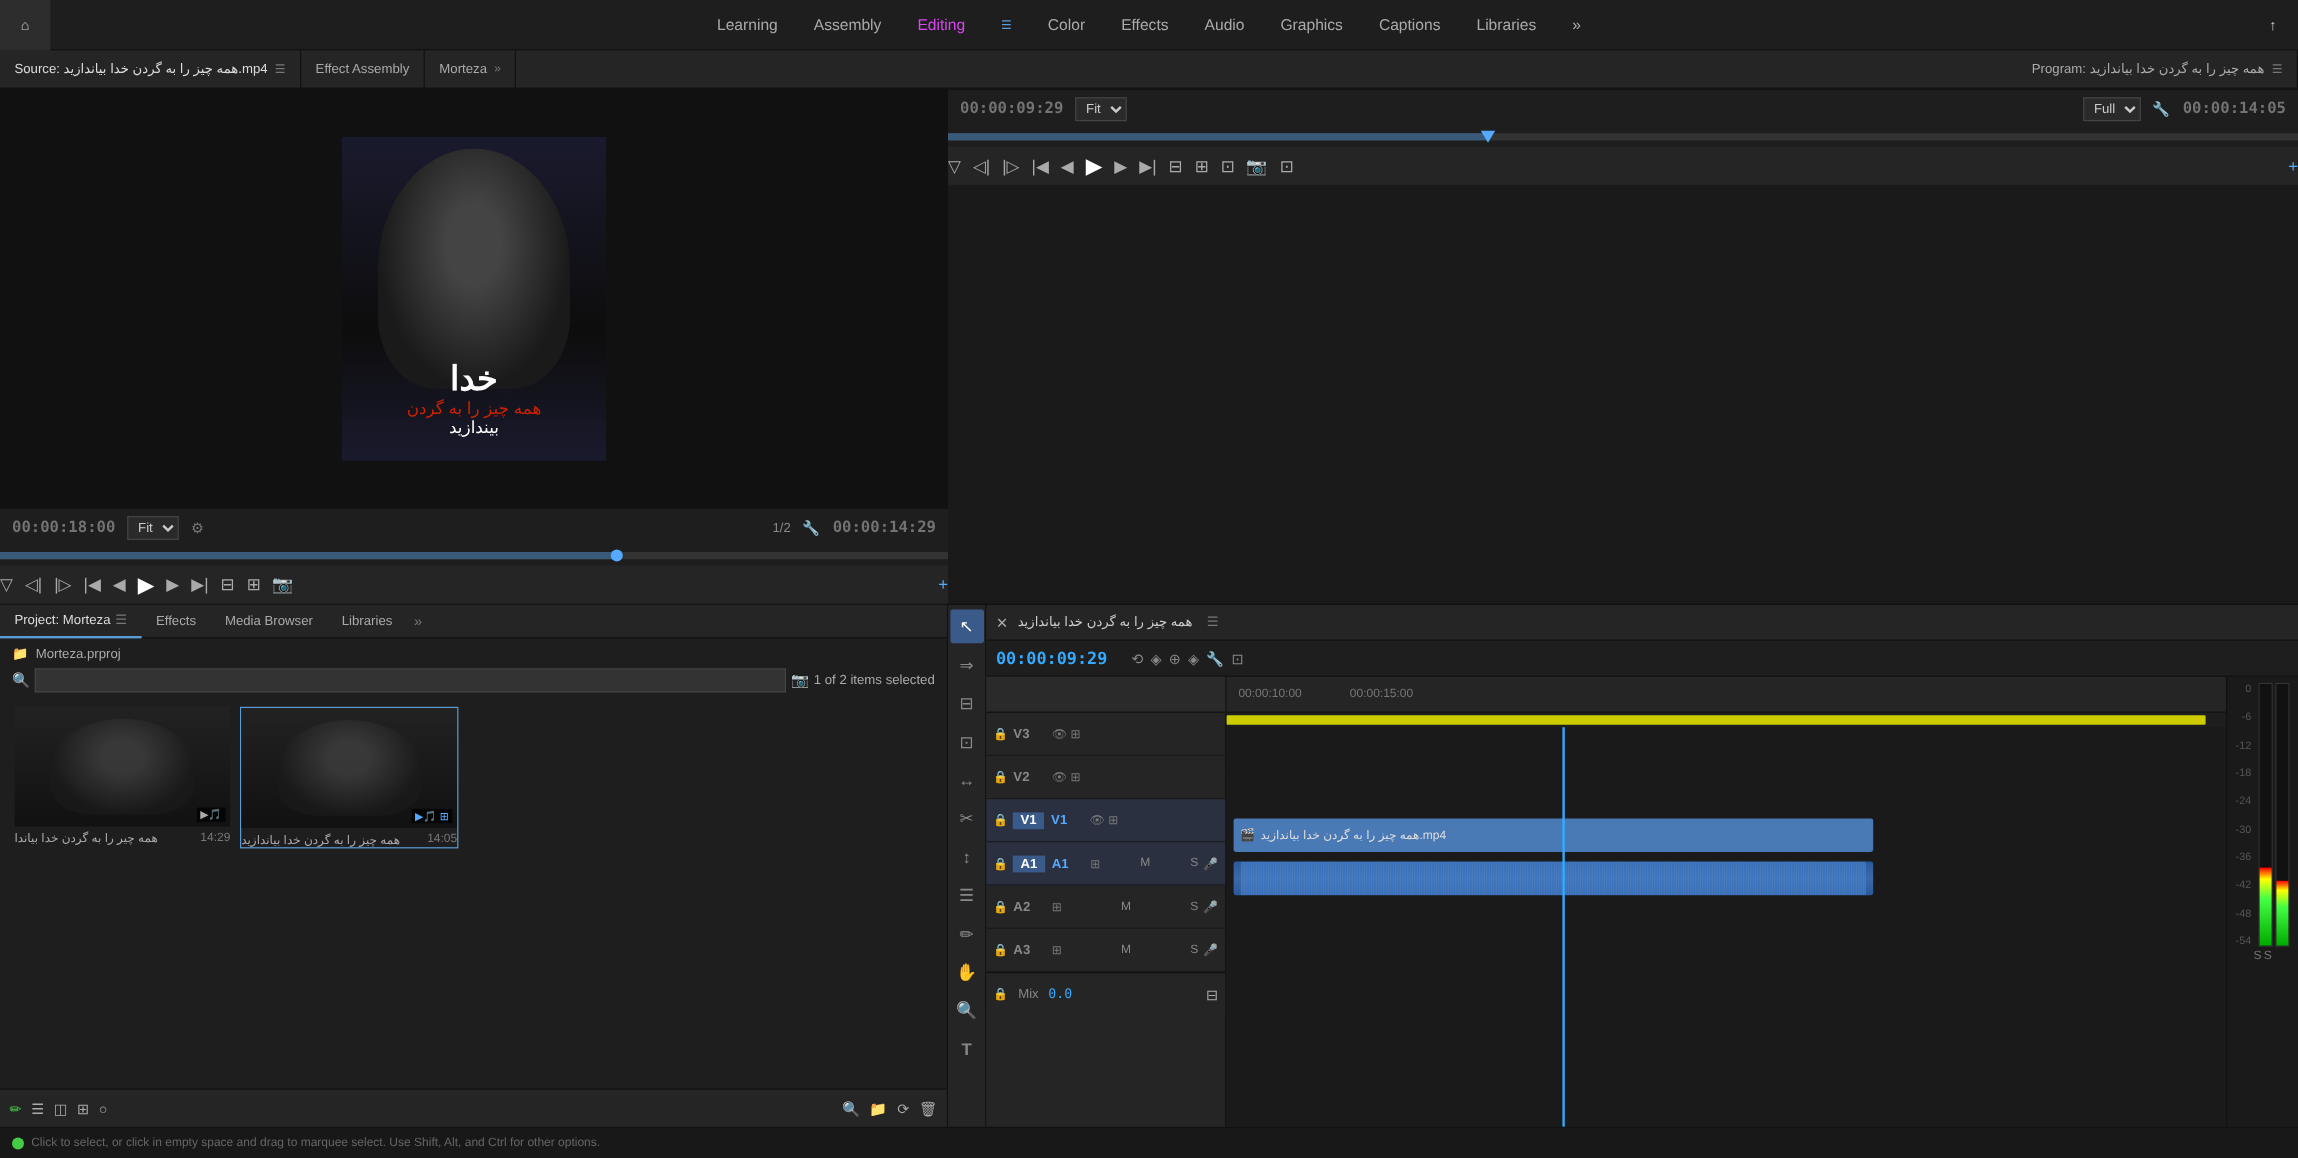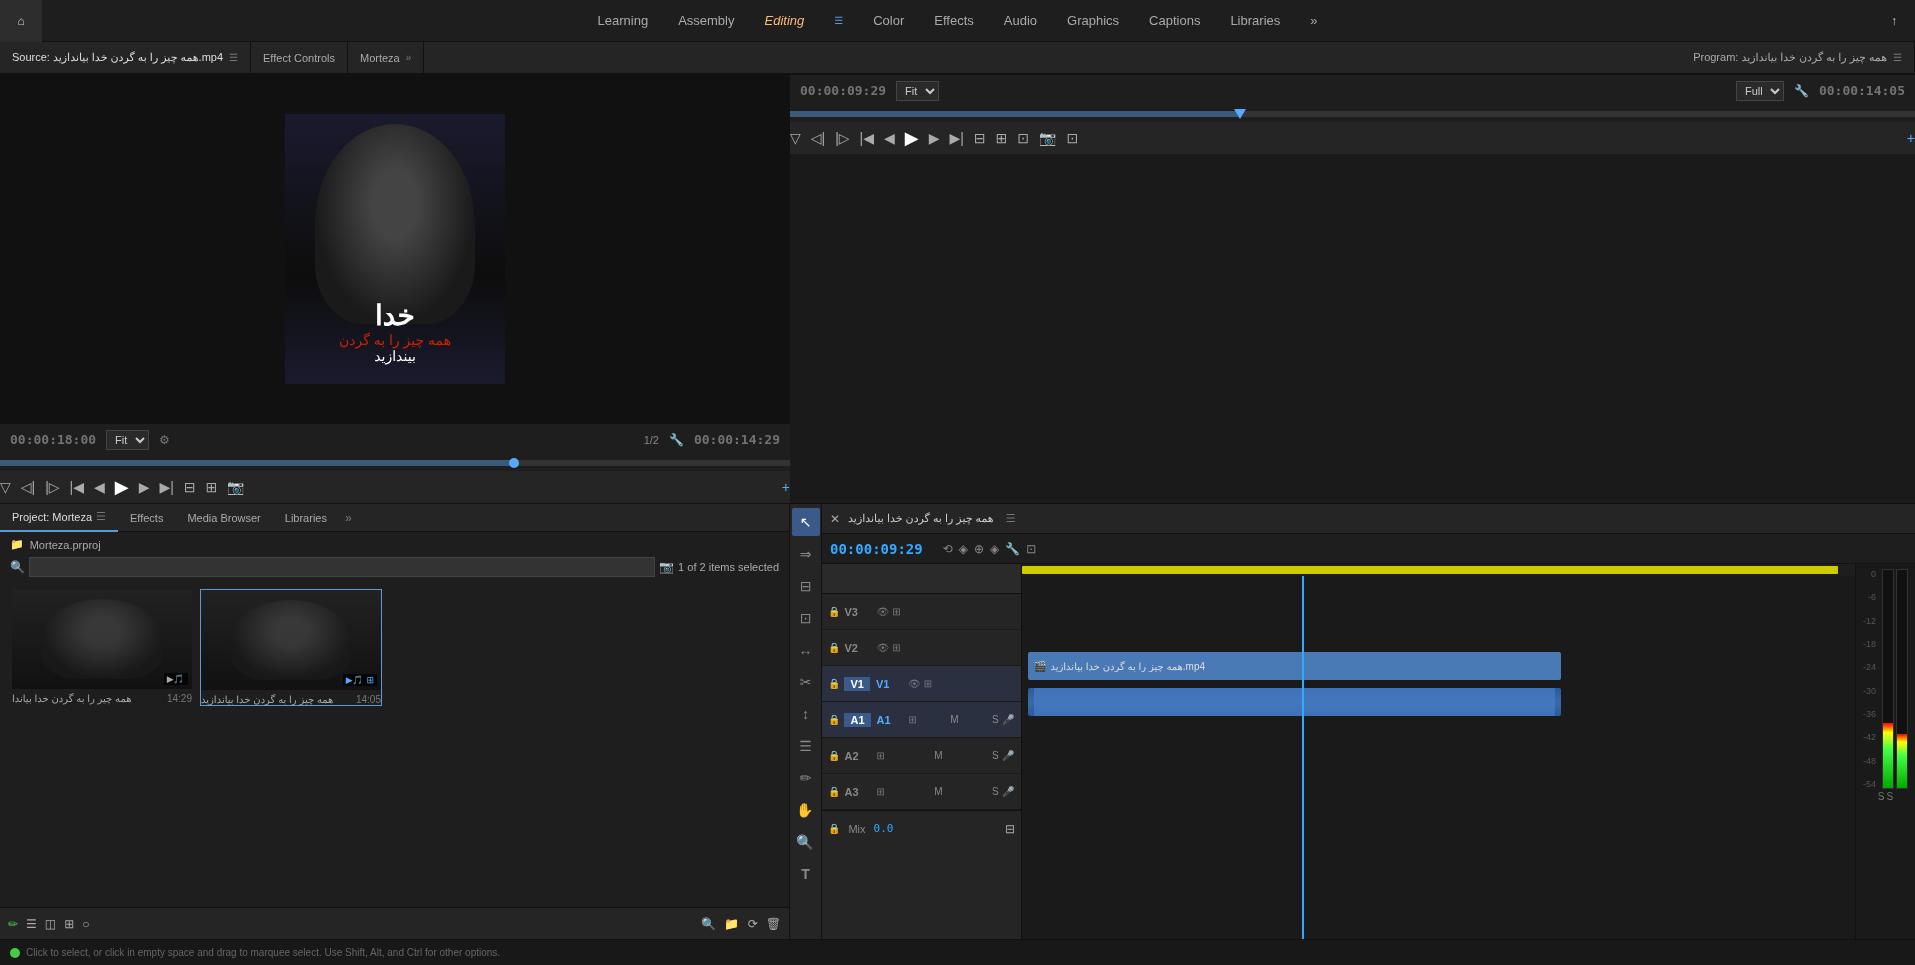--- a/index.html
+++ b/index.html
@@ -36,22 +36,21 @@
       align-items: center;
       justify-content: center;
       gap: 30px;
     }
     .nav-links span {
       color: #aaa;
       font-size: 13px;
       cursor: pointer;
     }
     .nav-links span.active {
-      color: #fdba74;
-      font-style: italic;
+      color: #d946ef;
     }
     .nav-right {
       width: 42px;
       height: 42px;
       display: flex;
       align-items: center;
       justify-content: center;
     }
 
     
@@ -594,21 +593,21 @@
     <span>↑</span>
   </div>
 </div>
 
 <div id="panel-tabs">
   <div class="panel-tab active">
     <span>Source: همه چیز را به گردن خدا بیاندازید.mp4</span>
     <span class="panel-menu-icon">☰</span>
   </div>
   <div class="panel-tab">
-    <span>Effect Controls</span>
+    <span>Effect Assembly</span>
   </div>
   <div class="panel-tab">
     <span>Morteza</span>
     <span class="panel-menu-icon">»</span>
   </div>
   <div style="flex:1"></div>
   <div class="panel-tab">
     <span>Program: همه چیز را به گردن خدا بیاندازید</span>
     <span class="panel-menu-icon">☰</span>
   </div>
@@ -888,20 +887,24 @@
             <div class="mix-row">
               <span style="color:#888;font-size:10px;">🔒</span>
               <span class="mix-label">Mix</span>
               <span class="mix-value">0.0</span>
               <span style="color:#aaa;margin-left:auto;font-size:12px;">⊟</span>
             </div>
           </div>
 
           <div class="timeline-right">
 
+            <div class="timeline-ruler">
+              <span>00:00:10:00</span>
+              <span>00:00:15:00</span>
+            </div>
 
             <div style="height:12px;background:#1e1e1e;position:relative;">
               <div style="position:absolute;top:2px;left:0;width:98%;height:8px;background:#cc0;border-radius:1px;"></div>
             </div>
 
             <div class="timeline-tracks-area" style="position:relative;">
 
               <div class="playhead-line" style="left:280px;"></div>
 
               <div class="timeline-track-bg"></div>

